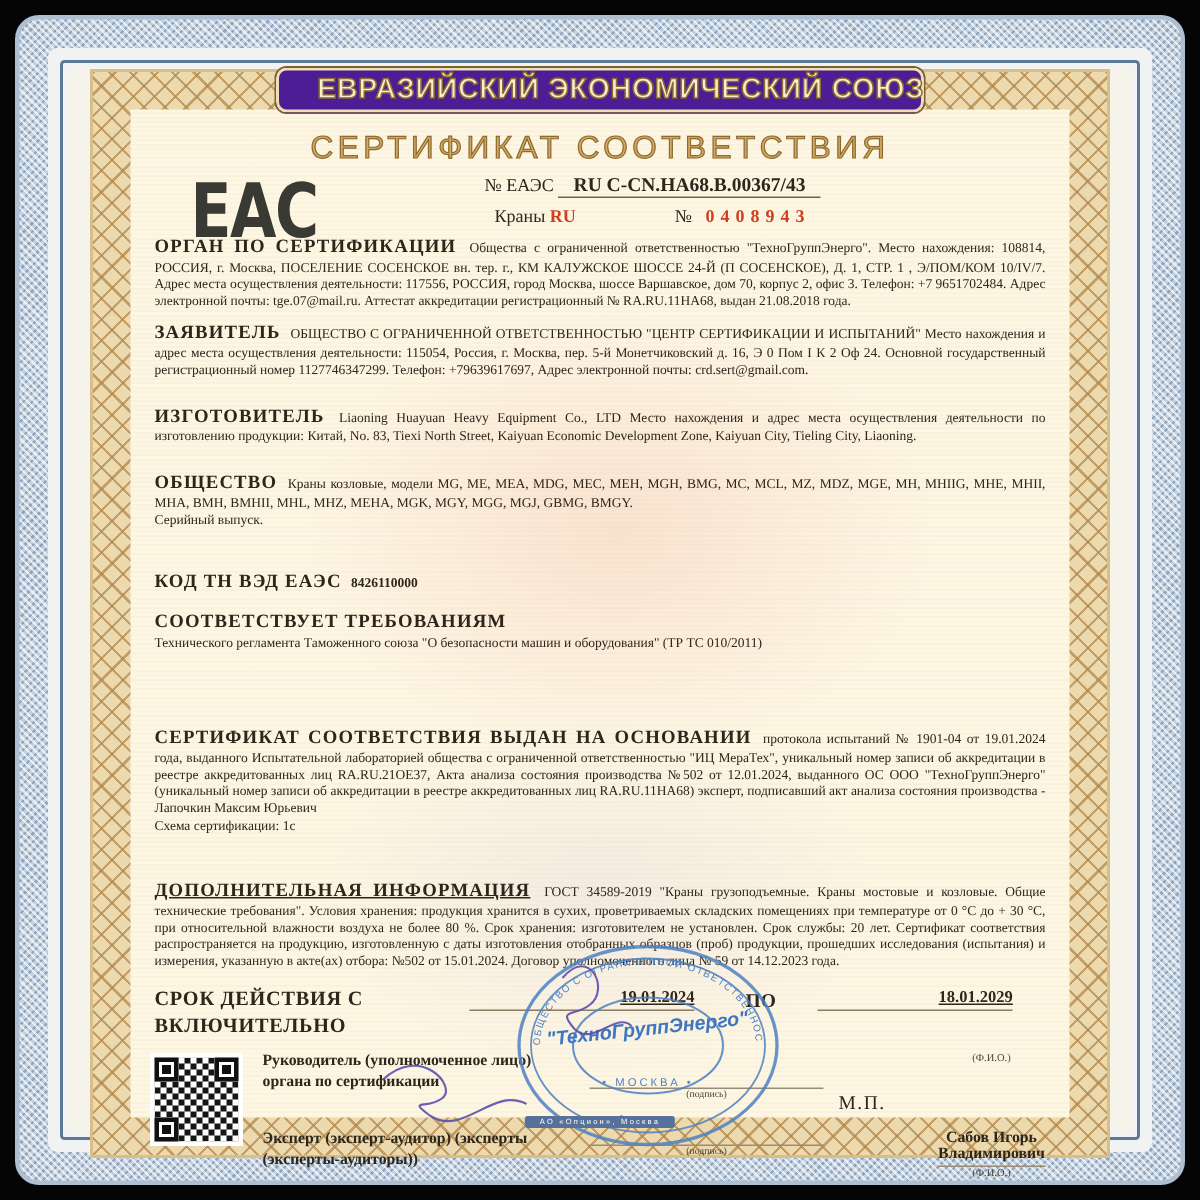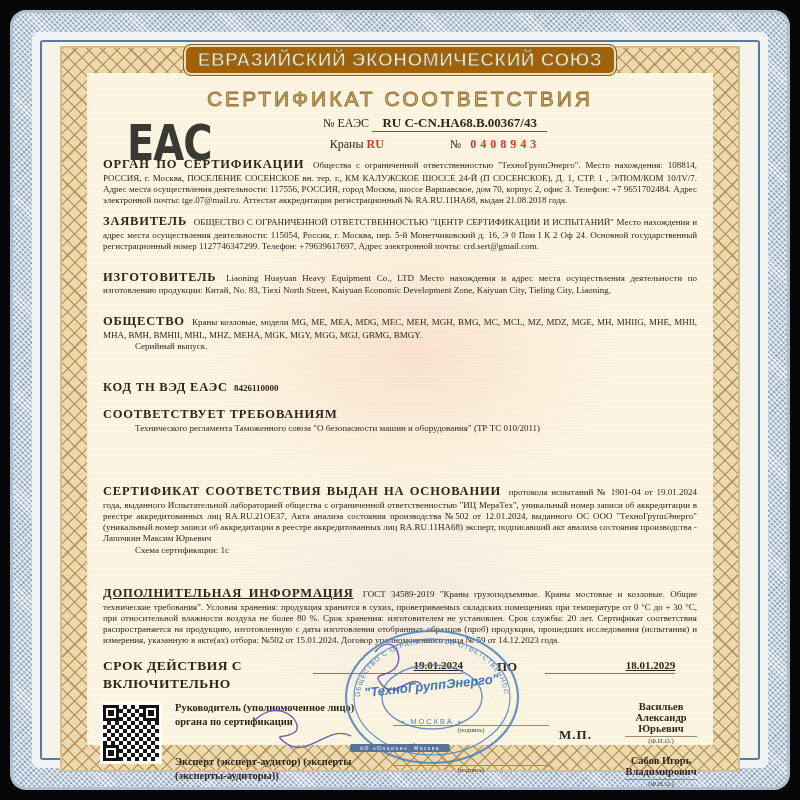--- a/index.html
+++ b/index.html
@@ -19,21 +19,21 @@
       repeating-linear-gradient(45deg, rgba(176,134,74,.7) 0 1.5px, rgba(0,0,0,0) 1.5px 10px),
       repeating-linear-gradient(-45deg, rgba(176,134,74,.7) 0 1.5px, rgba(0,0,0,0) 1.5px 10px);
     box-shadow:inset 0 0 0 2px #d9bd8a;}
   .sheet{position:absolute;inset:27px;background:#fdf6e3;
     background-image:
       radial-gradient(ellipse 300px 210px at 52% 42%, rgba(238,178,158,.28), rgba(238,178,158,0) 70%),
       radial-gradient(ellipse 260px 170px at 50% 78%, rgba(186,168,214,.14), rgba(186,168,214,0) 70%),
       repeating-linear-gradient(0deg, rgba(214,184,144,.07) 0 1px, rgba(0,0,0,0) 1px 3px);}
   
   .banner{position:absolute;left:50%;top:44px;transform:translateX(-50%);z-index:5;
-    width:432px;height:30px;line-height:30px;text-align:center;background:#a16207;
+    width:432px;height:30px;line-height:30px;text-align:right;background:#4c1d95;
     border:1px solid #7e5f2e;border-radius:8px;box-shadow:inset 0 0 0 2px #ecdfb6;
     font-family:"Liberation Sans","DejaVu Sans",sans-serif;font-weight:bold;font-size:19px;
     letter-spacing:.5px;color:#f7eecd;-webkit-text-stroke:1px #8a6a30;white-space:nowrap;}
   .content{position:absolute;inset:0;padding:12px 14px 0 14px;}
   .title{ text-align:center;font-family:"Liberation Sans","DejaVu Sans",sans-serif;
     font-weight:normal;font-size:21px;letter-spacing:3px;color:#d2a963;
     -webkit-text-stroke:.8px #8d6a2e;margin:2px 0 4px 0;}
   .eac{position:absolute;left:40px;top:46px;font-family:"DejaVu Sans",sans-serif;
     font-weight:bold;font-size:40px;color:#3a3a34;transform:scaleY(1.25);letter-spacing:-1px;}
   .numbers{text-align:center;padding-left:70px;}
@@ -41,21 +41,21 @@
   .num-line .lbl{font-size:12px;}
   .num-line .val{font-weight:bold;border-bottom:1px solid #6e614c;padding:0 10px 1px 10px;}
   .ser-line{font-size:12px;margin-top:6px;}
   .ser-line .red{color:#cf3f1f;font-weight:bold;}
   .ser-line .serial{color:#cf3f1f;font-weight:bold;letter-spacing:4px;margin-left:6px;}
   .ser-line .gap{display:inline-block;width:60px;}
   
   .sec{font-size:9px;line-height:1.25;text-align:justify;margin:0 2px;}
   .sec .h{font-weight:bold;font-size:12.5px;letter-spacing:.8px;margin-right:4px;}
   .sec .h.u{text-decoration:underline;}
-  .sec .b2{display:block;margin-left:32px;}
+  .sec .b2{display:block;}
   .bold{font-weight:bold;}
   .mt1{margin-top:5px}.mt2{margin-top:8px}.mt3{margin-top:17px}.mt4{margin-top:18px}
   .mt5{margin-top:27px}.mt6{margin-top:12px}.mt7{margin-top:50px}.mt8{margin-top:30px}
   
   .validity{display:flex;align-items:flex-start;margin:10px 2px 0 2px;}
   .validity .vlabel{font-weight:bold;font-size:13.5px;letter-spacing:.5px;width:210px;line-height:1.35;}
   .vdate{font-weight:bold;font-size:11px;text-align:right;border-bottom:1px solid #8a7a5f;
     padding:2px 0 2px 0;text-decoration:underline;}
   .vdate.d1{width:150px;}
   .vdate.d2{width:130px;margin-left:28px;}
@@ -66,21 +66,21 @@
   .qr{grid-row:1/3;width:56px;height:56px;margin-top:4px;position:relative;
     background-color:#fff;background-image:repeating-conic-gradient(#161616 0% 25%, #ffffff 0% 50%);
     background-size:8px 8px;outline:3px solid #fff;}
   .qr .f{position:absolute;width:16px;height:16px;box-sizing:border-box;border:3px solid #111;
     background:#fff;box-shadow:inset 0 0 0 2px #fff, inset 0 0 0 6px #111;}
   .qr .f.tl{left:0;top:0}.qr .f.tr{right:0;top:0}.qr .f.bl{left:0;bottom:0}
   .role{font-weight:bold;font-size:10.5px;line-height:1.3;}
   .sigline{margin-top:14px;}
   .sigline .ln{display:block;border-bottom:1px solid #9a8b74;height:10px;}
   .sigline .cap{display:block;text-align:center;font-size:6.5px;color:#4a4236;}
-  .mp{font-weight:bold;font-size:13px;margin-top:26px;letter-spacing:1px;}
+  .mp{font-weight:normal;font-size:13px;margin-top:26px;letter-spacing:1px;}
   .fio{text-align:center;font-size:10.5px;}
   .fio .nm{display:block;font-weight:bold;border-bottom:1px solid #9a8b74;padding-bottom:2px;}
   .fio .cap{display:block;font-size:7px;color:#4a4236;}
   .row2{margin-top:10px;}
   
   .stampsvg{position:absolute;left:225px;top:612px;z-index:6;}
   .imprint{position:absolute;left:50%;top:744px;transform:translateX(-50%);z-index:7;
     background:#56729b;color:#fff;font-size:5px;letter-spacing:1.5px;padding:1px 10px;
     border-radius:2px;white-space:nowrap;font-family:"Liberation Sans",sans-serif;}
 </style>
@@ -172,21 +172,20 @@
             <span class="f tr"></span>
             <span class="f bl"></span>
           </div>
           <div class="role">Руководитель (уполномоченное лицо) органа по сертификации</div>
           <div class="sigline">
             <span class="ln"></span>
             <span class="cap">(подпись)</span>
           </div>
           <div class="mp">М.П.</div>
           <div class="fio">
-            <span class="nm">Васильев Александр Юрьевич</span>
             <span class="cap">(Ф.И.О.)</span>
           </div>
 
           <div class="role row2">Эксперт (эксперт-аудитор) (эксперты (эксперты-аудиторы))</div>
           <div class="sigline row2">
             <span class="ln"></span>
             <span class="cap">(подпись)</span>
           </div>
           <div></div>
           <div class="fio row2">

